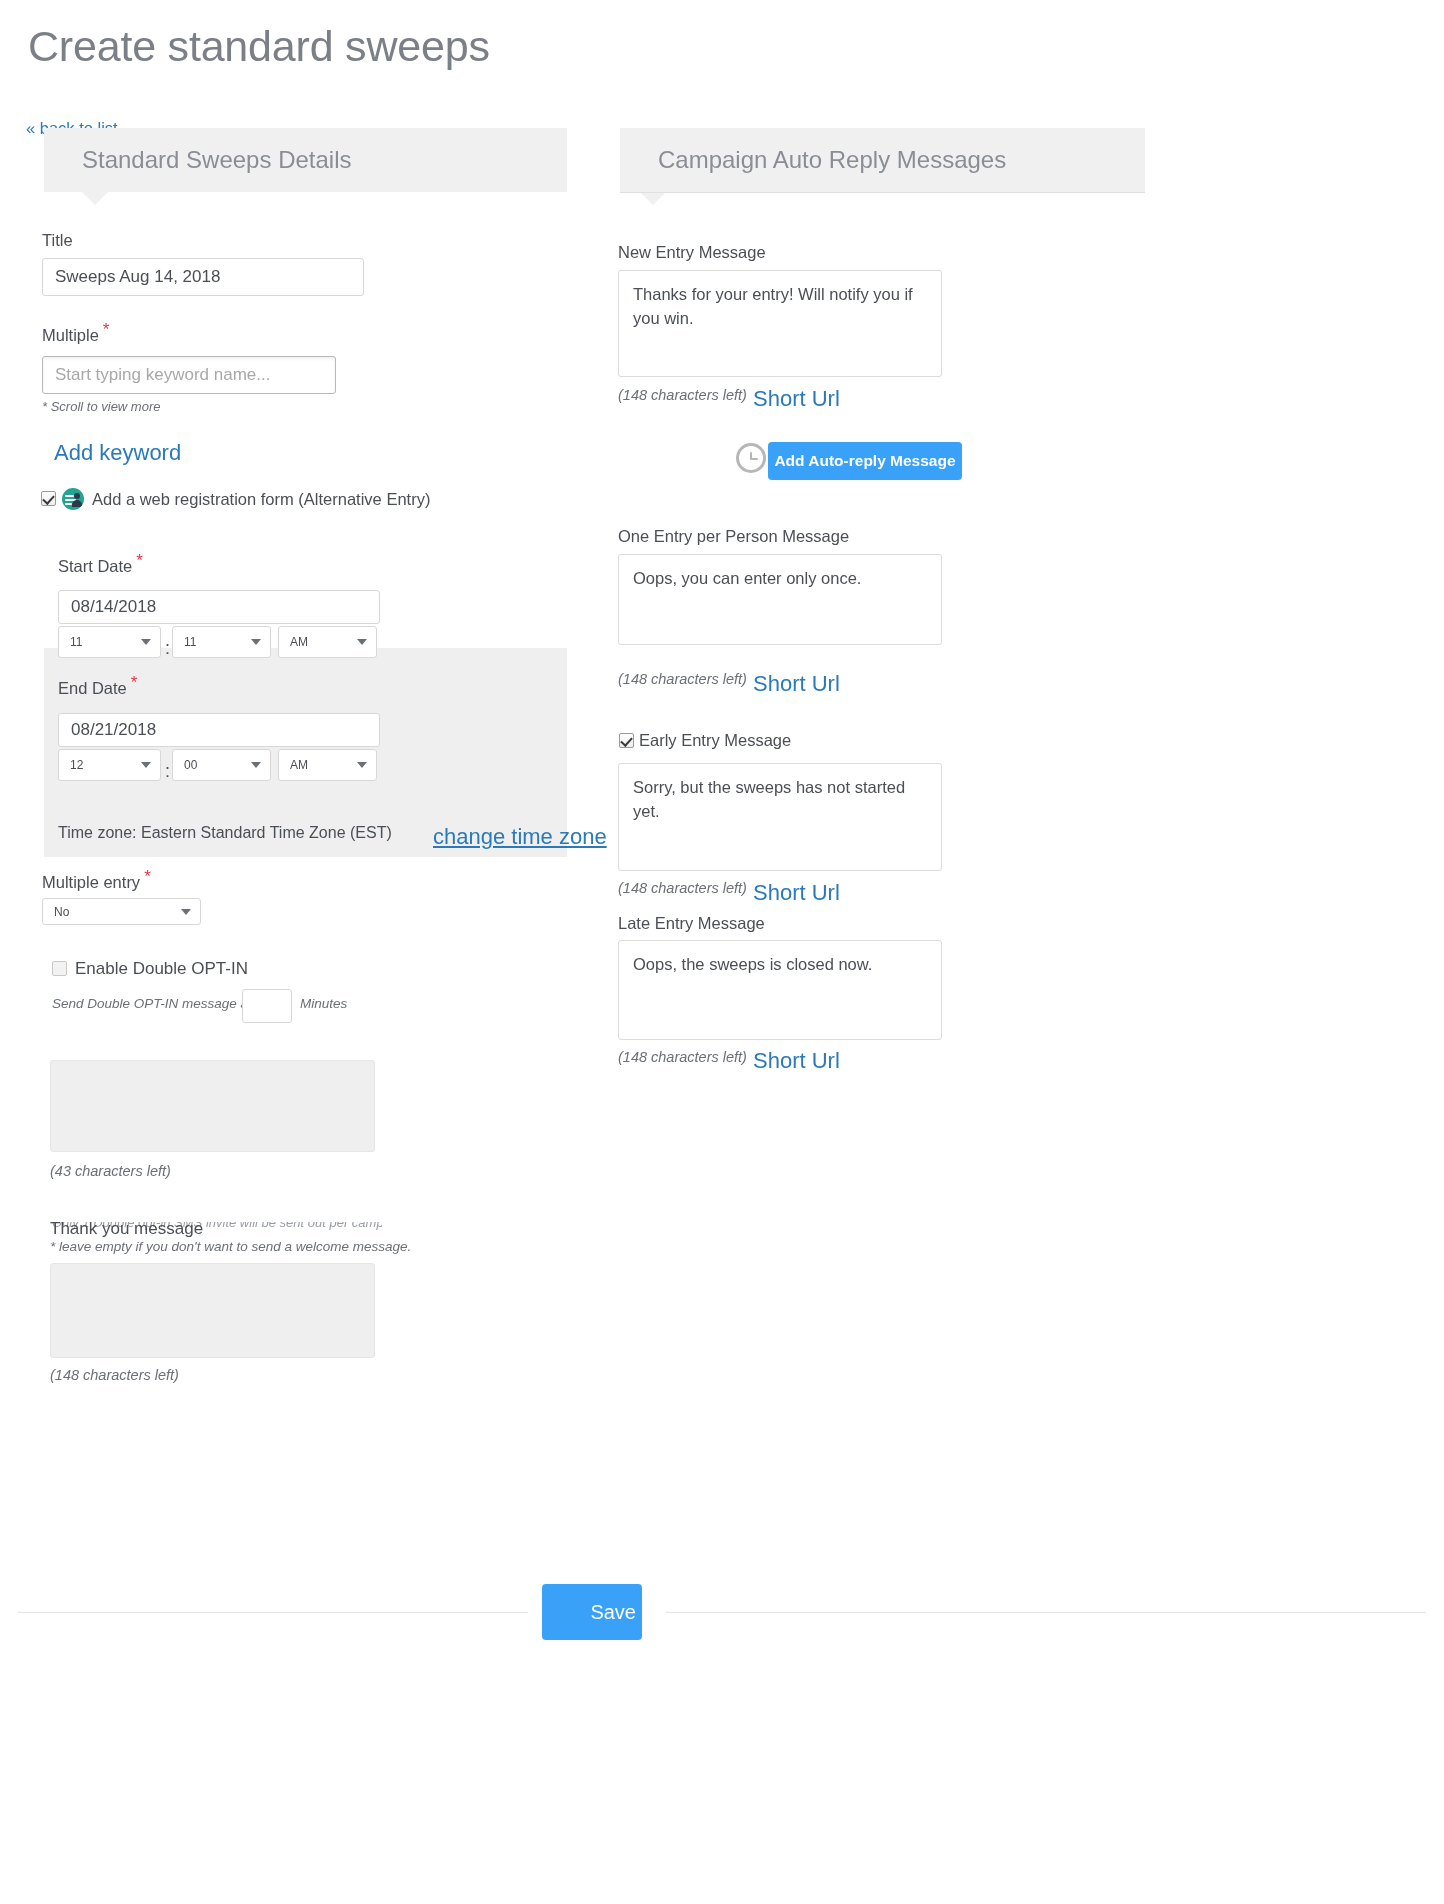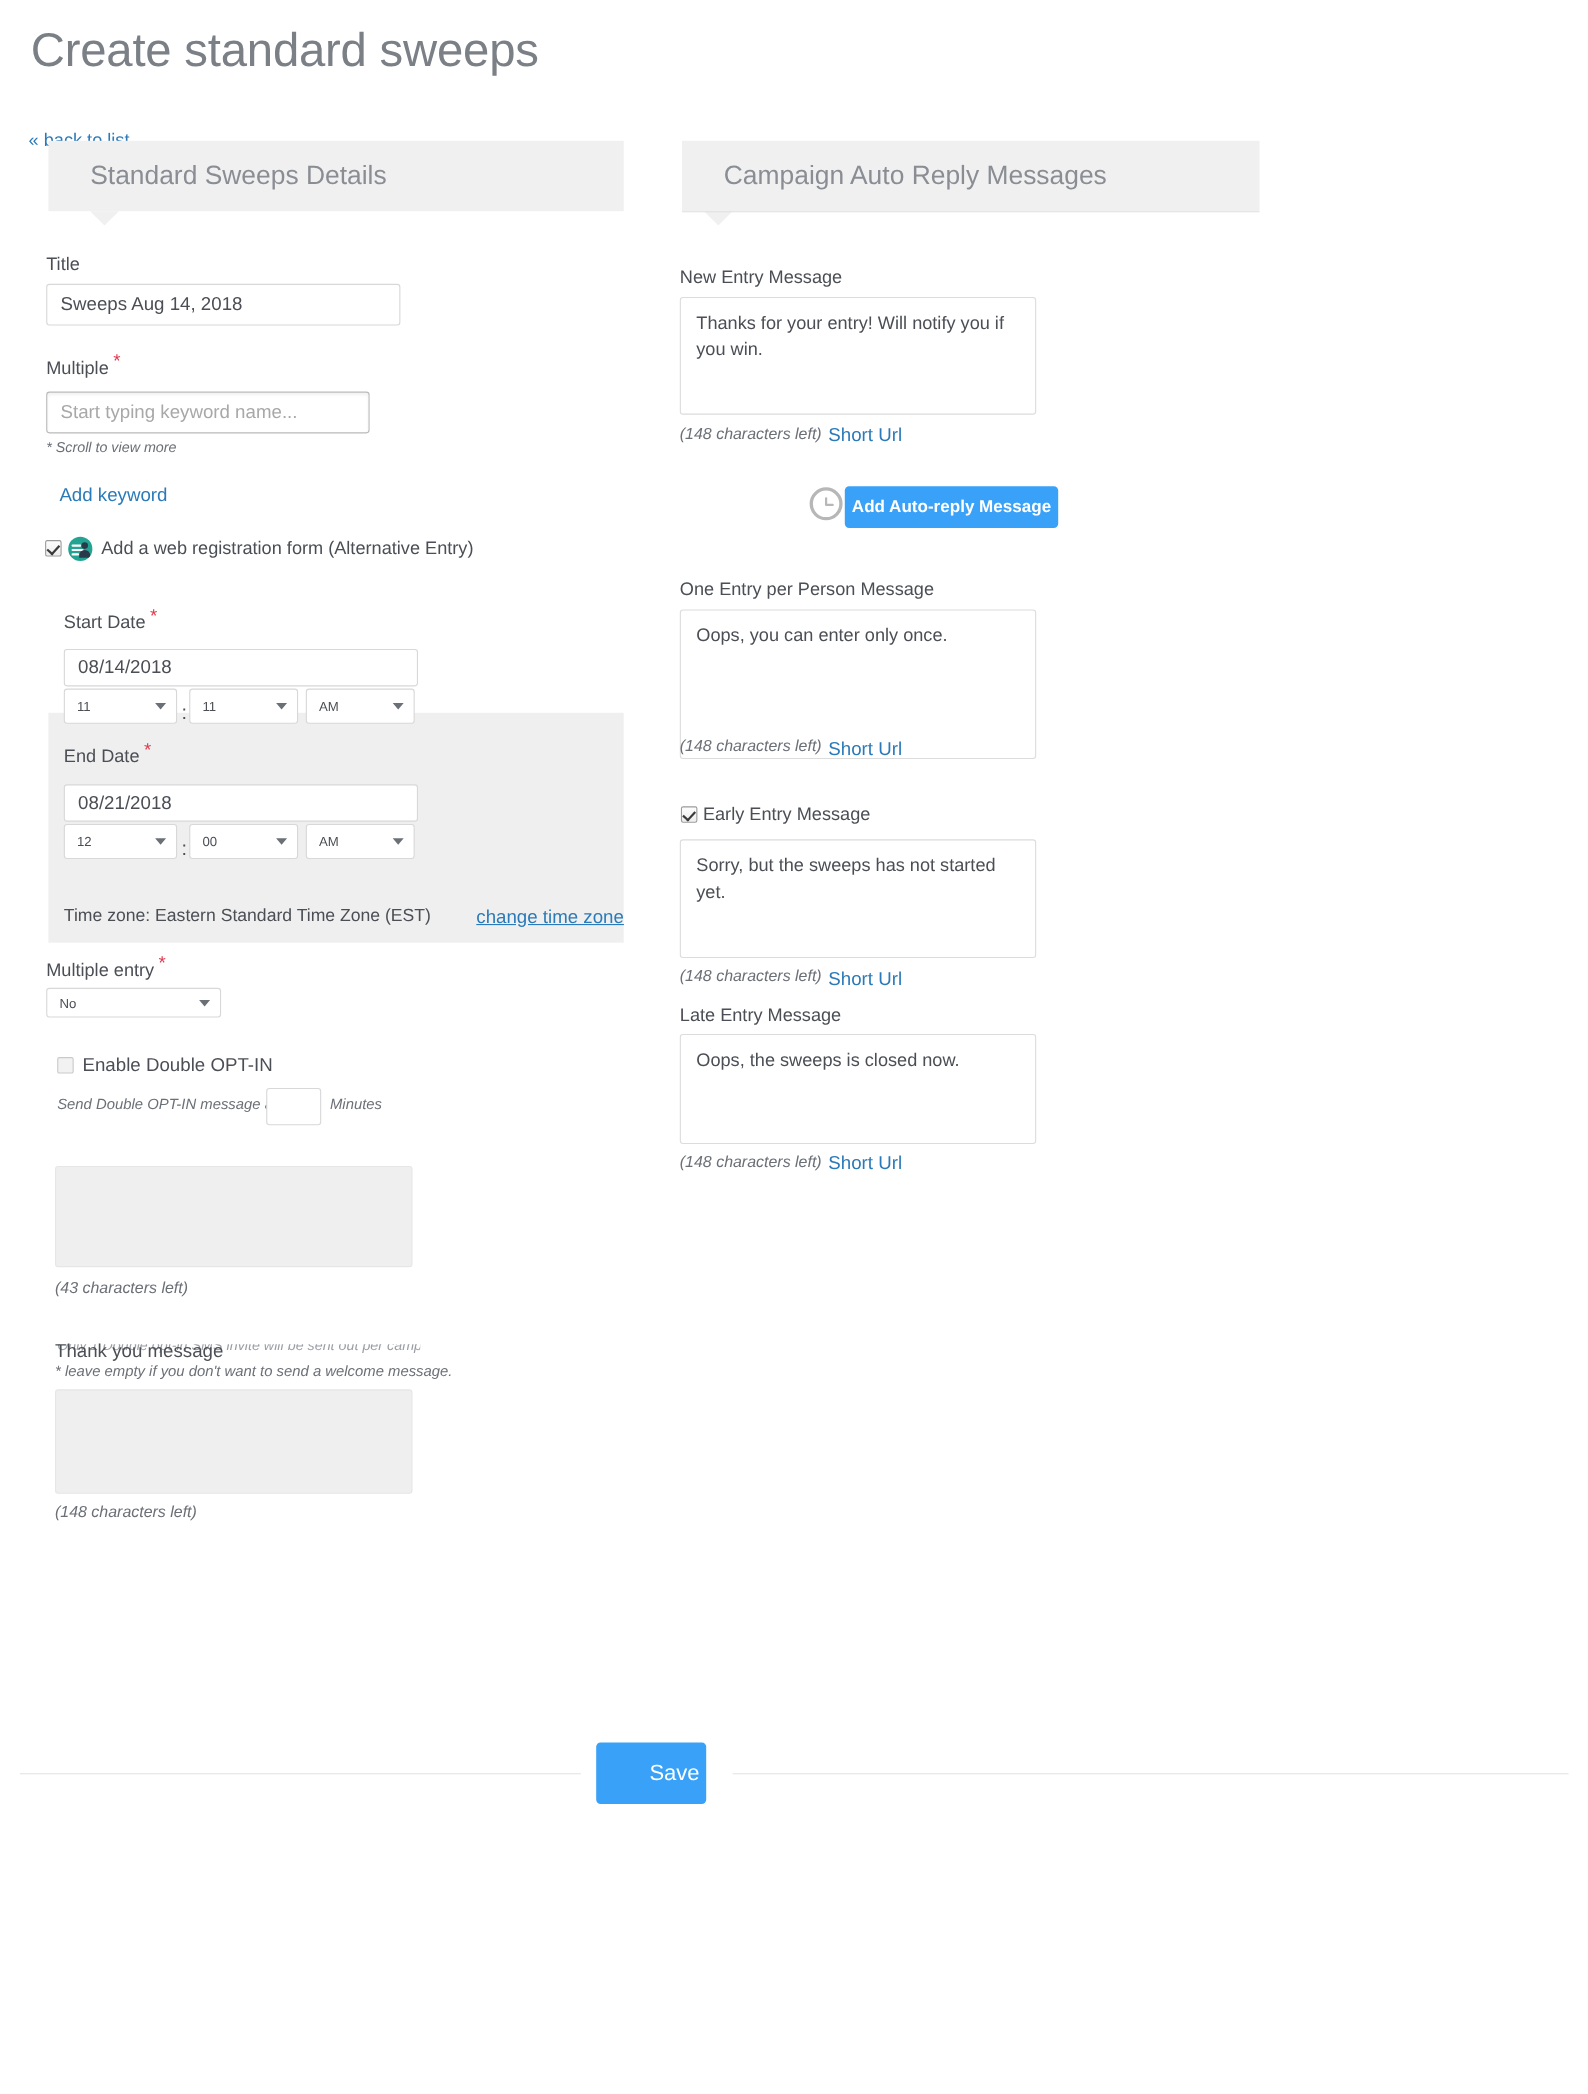--- a/index.html
+++ b/index.html
@@ -153,21 +153,21 @@
   }
   .colon {
     position: absolute;
     font-size: 18px;
     color: #4b4f55;
   }
 
   
   .lnk {
     position: absolute;
-    font-size: 17px;
+    font-size: 22px;
     color: #2a7ab9;
     text-decoration: none;
     cursor: pointer;
     white-space: nowrap;
   }
   .lnk.u { text-decoration: underline; }
 
   
   .cbx {
     position: absolute;
@@ -405,21 +405,21 @@
   <div class="note-i" style="left:618px; top:387px; font-size:14.5px;">(148 characters left)</div>
   <a class="lnk" style="left:753px; top:386px;">Short Url</a>
 
   <div class="clock-icon" style="left:736px; top:443px;">
     <div class="h"></div>
       <div class="m"></div>
   </div>
   <button class="btn-blue" id="add-autoreply-btn" style="top:442px;">Add Auto-reply Message</button>
 
   <div class="lbl" style="left:618px; top:527px;">One Entry per Person Message</div>
-  <textarea class="ta" style="left: 618px; top: 554px; width: 324px; height: 136px;">Oops, you can enter only once.</textarea>
+  <textarea class="ta" style="left: 618px; top: 554px; width: 324px; height: 91px;">Oops, you can enter only once.</textarea>
   <div class="note-i" style="left:618px; top:671px; font-size:14.5px;">(148 characters left)</div>
   <a class="lnk" style="left:753px; top:671px;">Short Url</a>
 
   <div class="cbx checked" style="left:619px; top:733px;"></div>
   <div class="lbl" style="left:639px; top:731px;">Early Entry Message</div>
   <textarea class="ta" style="left: 618px; top: 763px; width: 324px; height: 108px;">Sorry, but the sweeps has not started yet.</textarea>
   <div class="note-i" style="left:618px; top:880px; font-size:14.5px;">(148 characters left)</div>
   <a class="lnk" style="left:753px; top:880px;">Short Url</a>
 
   <div class="lbl" style="left:618px; top:914px;">Late Entry Message</div>

